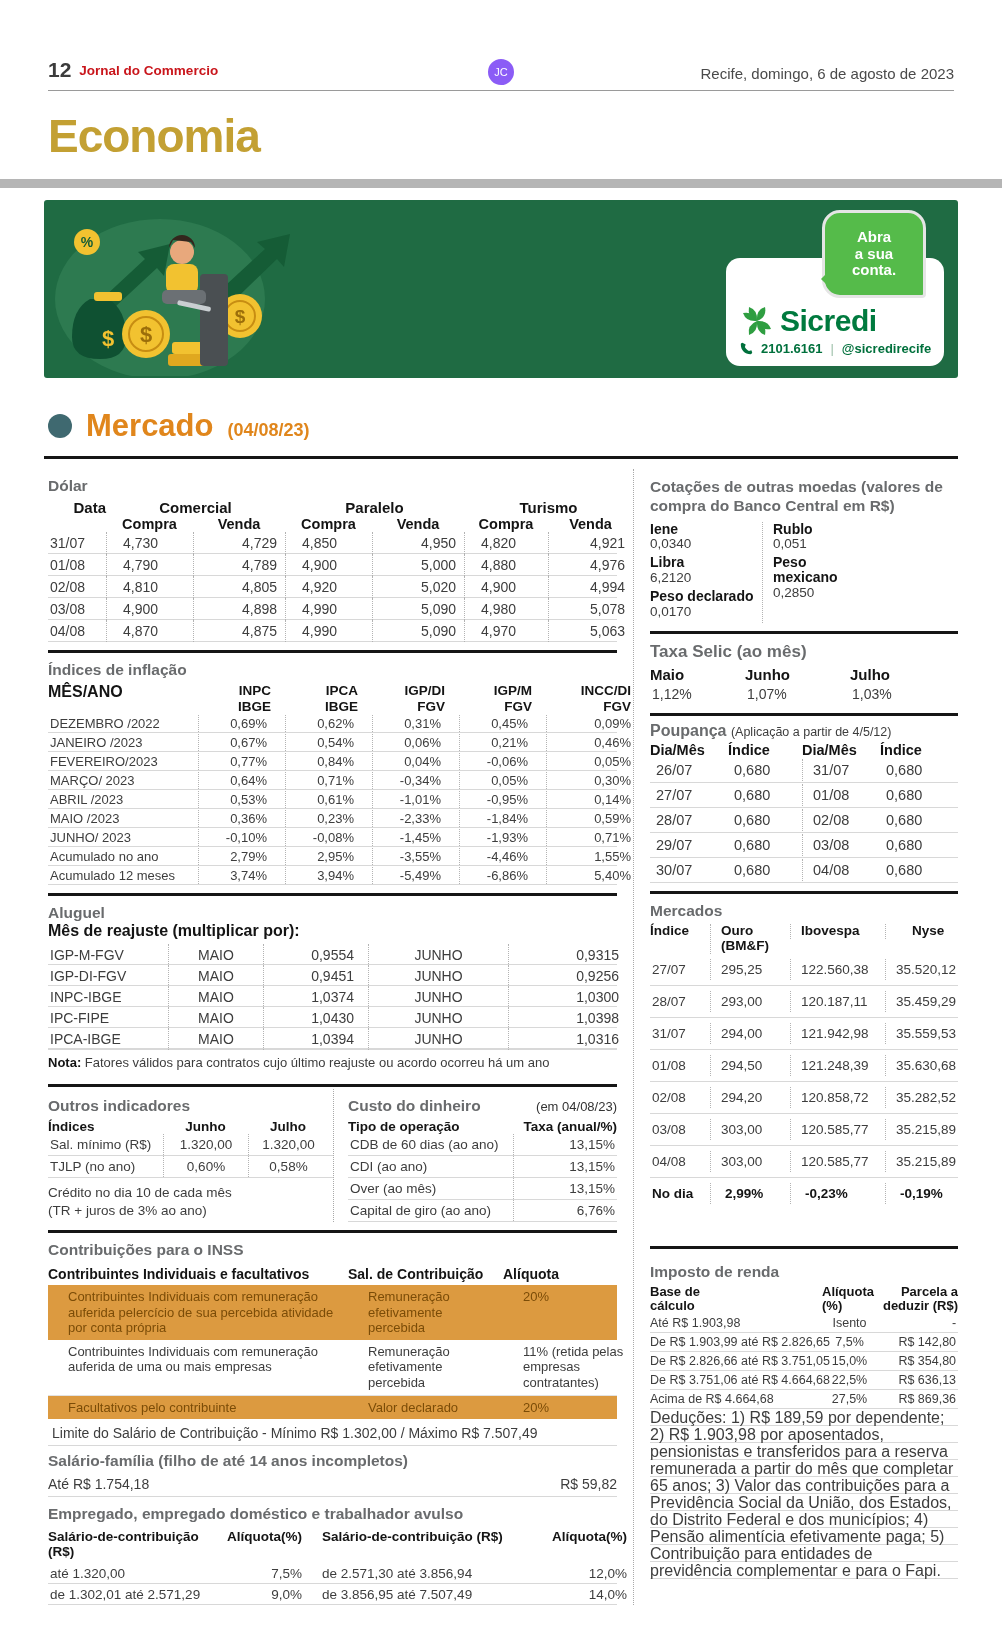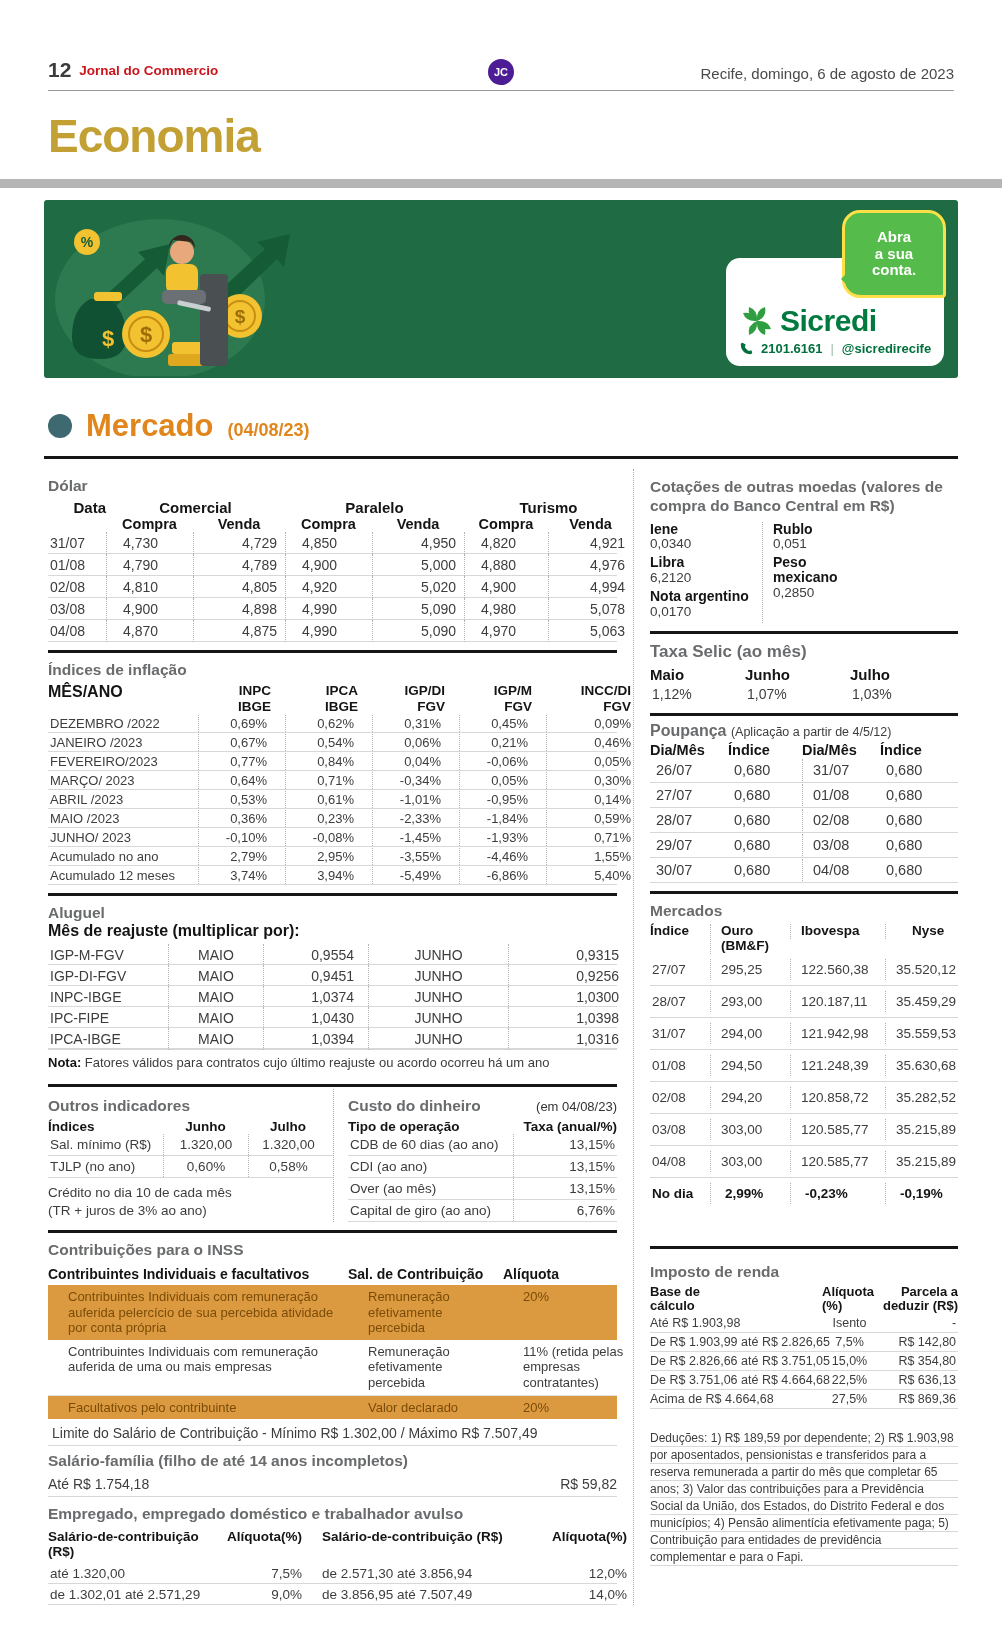--- a/index.html
+++ b/index.html
@@ -9,36 +9,36 @@
 
   
   .masthead { position:relative; padding:58px 48px 0 48px; }
   .mast-row { display:flex; align-items:flex-end; justify-content:space-between; padding-bottom:8px; }
   .mast-left { display:flex; align-items:center; gap:8px; }
   .page-num { font-size:21px; font-weight:bold; color:#3c3c3c; }
   .paper-name { font-size:13.5px; font-weight:bold; color:#c9151b; }
   .dateline { font-size:15px; color:#4a4a4a; }
   .mast-rule { border-top:1.5px solid #9a9a9a; }
   .jc-logo { position:absolute; left:50%; top:56px; transform:translateX(-50%); width:32px; height:32px; border-radius:50%;
-             background:#4c1d95; border:3px solid #ffffff; display:flex; align-items:center; justify-content:center;
-             color:#fff; font-size:11px; font-weight:bold; z-index:3; }
+             background:#8b5cf6; border:3px solid #ffffff; display:flex; align-items:center; justify-content:center;
+             color:#fff; font-size:11px; font-weight:normal; z-index:3; }
 
   .section-title { padding:18px 48px 6px 48px; font-size:46px; font-weight:bold; letter-spacing:-1px; color:#c3a033; }
   .gray-bar { height:9px; background:#b5b5b5; margin:10px 0 12px 0; }
 
   
   .ad { position:relative; margin:0 44px; height:178px; background:#1f6b43; border-radius:3px; overflow:hidden; }
   .ad-illus { position:absolute; left:6px; top:4px; }
   .ad-text { position:absolute; left:252px; top:34px; width:480px; color:#ffffff; }
   .ad-headline { font-size:27px; font-weight:bold; line-height:1.05; }
   .ad-subheadline { font-size:25px; font-weight:normal; line-height:1.15; }
   .ad-lines { margin-top:16px; font-size:16.5px; color:#eaf4ec; position:relative; padding-left:12px; line-height:1.5; }
   .ad-lines:before { content:""; position:absolute; left:0; top:3px; width:3px; height:20px; background:#bfe3c8; }
   .ad-card { position:absolute; right:14px; top:58px; bottom:12px; width:218px; background:#ffffff; border-radius:14px; z-index:1; }
-  .ad-bubble { position:absolute; right:12px; top:10px; width:104px; height:88px; background:#55bb4a; border:3px solid #fde047;
+  .ad-bubble { position:absolute; right:32px; top:10px; width:104px; height:88px; background:#55bb4a; border:3px solid #e5e5e5;
                border-radius:18px 18px 4px 18px; z-index:2; display:flex; flex-direction:column; align-items:center; justify-content:center;
                color:#fff; font-weight:bold; font-size:15px; line-height:1.1; text-align:center; }
   .ad-bubble:after { content:""; position:absolute; left:-14px; bottom:6px; border:10px solid transparent; border-right-color:#55bb4a; }
   .sicredi-logo { position:absolute; left:14px; top:46px; display:flex; align-items:center; gap:6px; }
   .sicredi-word { font-size:30px; font-weight:bold; color:#007a3e; letter-spacing:-0.5px; }
   .ad-contact { position:absolute; left:14px; bottom:10px; display:flex; align-items:center; gap:8px; color:#00703c; font-size:13px; font-weight:bold; }
   .ad-contact .sep { color:#9bbfa8; font-weight:normal; }
 
   
   .mercado-head { display:flex; align-items:center; gap:14px; padding:30px 48px 10px 48px; }
@@ -155,21 +155,21 @@
   .merc-nodia { display:grid; grid-template-columns:60px 80px 95px 1fr; height:32px; align-items:center; }
   .merc-nodia .td { font-weight:bold; color:#141414; font-size:13.5px; }
   .merc-nodia .td:nth-child(n+2) { border-left:1px dotted #b3b3b3; padding-left:14px; }
 
   .ir-h { display:grid; grid-template-columns:172px 55px 1fr; align-items:end; }
   .ir-h .th { font-size:13px; line-height:1.15; }
   .t-ir .tr { grid-template-columns:172px 55px 1fr; height:19px; }
   .t-ir .td { font-size:12.5px; padding:1px 0; }
   .t-ir .td:nth-child(2) { text-align:center; }
   .t-ir .td:nth-child(3) { text-align:right; padding-right:2px; }
-  .deducoes { margin-top:21px; font-size:12px; color:#3d3d3d; line-height:17px;
+  .deducoes { margin-top:0; font-size:16px; color:#3d3d3d; line-height:17px;
               background:repeating-linear-gradient(to bottom, transparent 0, transparent 16px, #d8d8d8 16px, #d8d8d8 17px); }
 </style>
 </head>
 <body>
 
 <div class="page">
 
   <div class="masthead">
     <div class="mast-row">
       <div class="mast-left">
@@ -577,21 +577,21 @@
     <div class="col-right">
 
       <section>
         <div class="moedas-title">Cotações de outras moedas (valores de compra do Banco Central em R$)</div>
         <div class="moedas-grid">
           <div class="moedas-col">
             <div class="m-name">Iene</div>
             <div class="m-val">0,0340</div>
             <div class="m-name">Libra</div>
             <div class="m-val">6,2120</div>
-            <div class="m-name">Nota argentino</div>
+            <div class="m-name">Peso declarado</div>
             <div class="m-val">0,0170</div>
           </div>
           <div class="moedas-col">
             <div class="m-name">Rublo</div>
             <div class="m-val">0,051</div>
             <div class="m-name">Peso mexicano</div>
             <div class="m-val">0,2850</div>
           </div>
         </div>
       </section>

